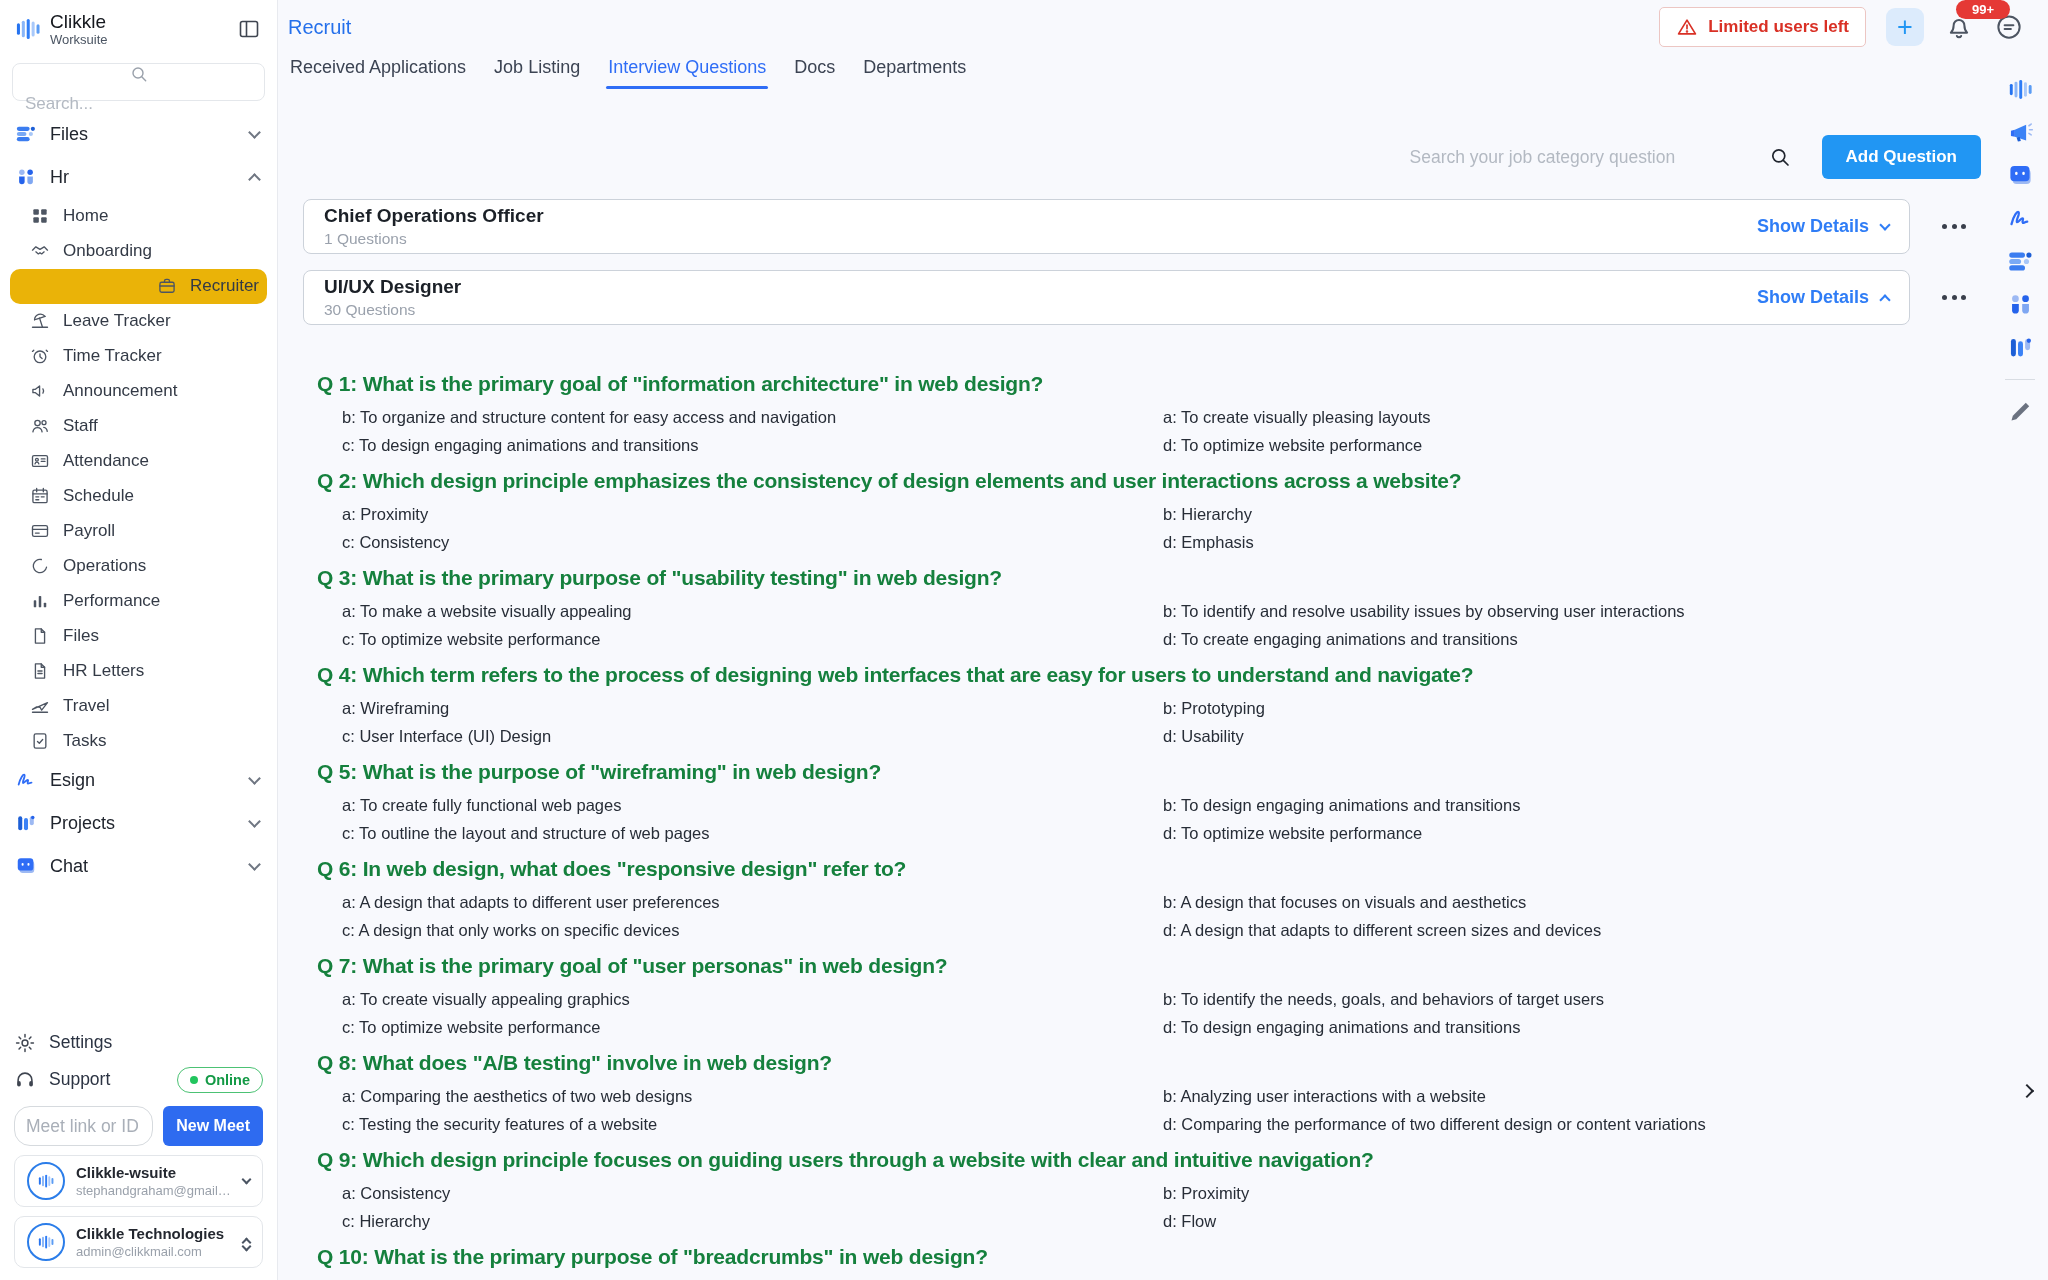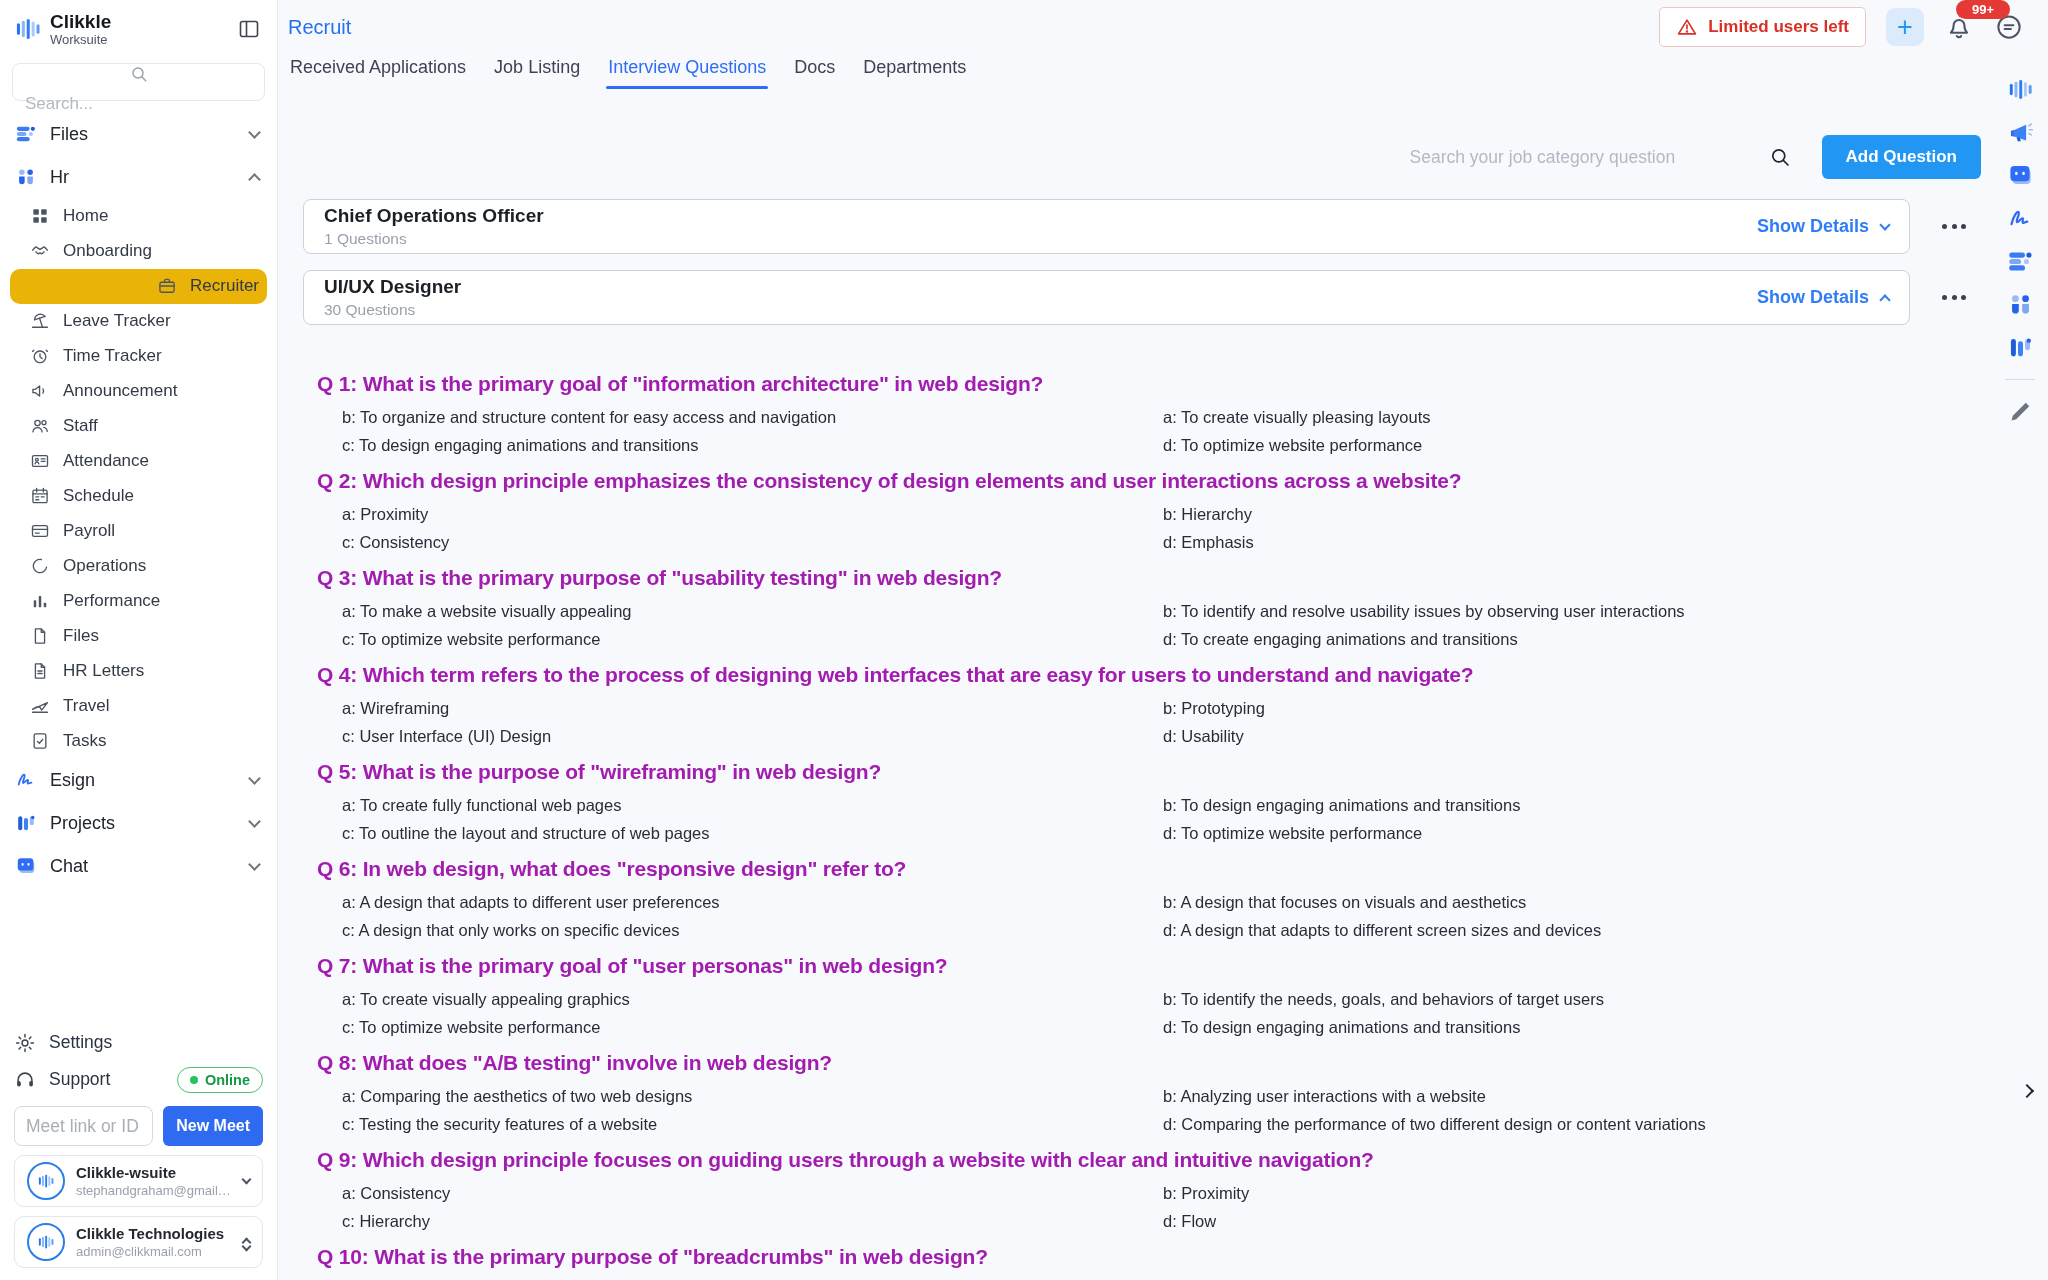--- a/index.html
+++ b/index.html
@@ -9,42 +9,42 @@
   .ic { display:inline-flex; flex:none; }
   .ic-20 { width:20px; height:20px; }
   .ic-22 { width:22px; height:22px; }
   .ic-30 { width:30px; height:30px; }
 
   
   .sidebar { width:278px; min-width:278px; background:#fff; border-right:1px solid #e8eaef; display:flex; flex-direction:column; height:100%; }
   .side-head { display:flex; align-items:center; justify-content:space-between; padding:12px 16px 4px 14px; }
   .brand { display:flex; align-items:center; gap:8px; }
   .brand-logo { width:28px; height:28px; }
-  .brand-name { font-weight:700; font-size:19px; color:#15181e; line-height:1.05; }
+  .brand-name { font-weight:400; font-size:19px; color:#15181e; line-height:1.05; }
   .brand-sub { font-size:13px; color:#4b5563; }
   .panel-toggle { width:24px; height:24px; cursor:pointer; }
   .side-search { margin:12px 12px 8px; height:38px; border:1px solid #e4e7eb; border-radius:8px; display:flex; align-items:center; gap:10px; padding:0 12px; color:#9aa1ab; background:#fff;flex-direction:column; }
   .side-search input { border:none; outline:none; background:transparent; font-size:17px; width:100%; font-family:inherit; color:#374151; }
   .side-search input::placeholder { color:#b3b9c2; }
   .side-nav { flex:1; overflow:hidden; padding-top:4px; }
   .side-section { height:43px; display:flex; align-items:center; gap:13px; margin:0 10px; padding:0 8px 0 5px; font-size:18px; color:#20252e; border-radius:10px; cursor:pointer; }
   .side-section .lbl { flex:1; }
   .side-item { height:35px; display:flex; align-items:center; gap:13px; margin:0 10px; padding:0 8px 0 20px; font-size:17px; color:#333a46; border-radius:10px; cursor:pointer; }
   .side-item.selected { background:#eab308;justify-content:flex-end; }
   .chev { display:inline-block; width:9px; height:9px; border-right:2px solid currentColor; border-bottom:2px solid currentColor; }
   .chev.down { transform:rotate(45deg); margin-top:-4px; }
   .chev.up { transform:rotate(-135deg); margin-top:4px; }
   .chev.right { transform:rotate(-45deg); }
   .side-chev { color:#6f7682; }
   .side-footer { padding:6px 14px 12px; }
   .foot-row { height:37px; display:flex; align-items:center; gap:13px; font-size:17.5px; color:#2b3342; cursor:pointer; }
   .online-pill { margin-left:auto; display:flex; align-items:center; gap:7px; border:1.5px solid #4cc274; color:#149a46; border-radius:999px; padding:4px 12px; font-size:14.5px; font-weight:700; background:#fff; }
   .online-dot { width:8px; height:8px; border-radius:50%; background:#22c55e; }
   .meet-row { display:flex; gap:10px; margin:8px 0 4px; }
-  .meet-row input { flex:1; min-width:0; height:40px; border:1px solid #d6dade; border-radius:8px; padding:0 11px; font-size:17.5px; font-family:inherit; color:#374151; outline:none; }
+  .meet-row input { flex:1; min-width:0; height:40px; border:1px solid #d6dade; border-radius:16px; padding:0 11px; font-size:17.5px; font-family:inherit; color:#374151; outline:none; }
   .meet-row input::placeholder { color:#a9afb8; }
   .new-meet { background:#2e6bf0; color:#fff; border:none; border-radius:6px; font-size:16px; font-weight:700; padding:4px 13px; cursor:pointer; font-family:inherit; }
   .account { border:1px solid #e3e6ea; border-radius:10px; padding:6px 12px; display:flex; align-items:center; gap:11px; margin-top:9px; background:#fff; cursor:pointer; min-height:52px; }
   .avatar { width:38px; height:38px; border-radius:50%; border:2.5px solid #2b7de9; display:flex; align-items:center; justify-content:center; flex:none; }
   .avatar .ic { width:18px; height:18px; }
   .acc-meta { flex:1; min-width:0; }
   .acc-name { font-size:15px; font-weight:700; color:#23272f; }
   .acc-email { font-size:13px; color:#9aa1ab; margin-top:2px; white-space:nowrap; overflow:hidden; text-overflow:ellipsis; }
   .acc-chev { color:#4b5563; display:flex; flex-direction:column; align-items:center; gap:1px; }
   .acc-chev .chev { width:7px; height:7px; }
@@ -74,21 +74,21 @@
   .cat-card { width:1607px; height:55px; background:#fff; border:1px solid #ccd2da; border-radius:8px; padding:8px 20px; display:flex; align-items:center; justify-content:space-between; }
   .cat-title { font-size:19px; font-weight:700; color:#1b2027; }
   .cat-count { font-size:15.5px; color:#9aa1ac; margin-top:3px; }
   .show-details { display:flex; align-items:center; gap:12px; color:#2f7df6; font-size:18px; font-weight:600; cursor:pointer; }
   .show-details .chev { width:8px; height:8px; }
   .dots-btn { margin-left:26px; display:flex; gap:4.5px; cursor:pointer; padding:6px; }
   .dots-btn i { width:5px; height:5px; border-radius:50%; background:#3a404c; }
 
   .questions { margin-top:45px; margin-left:14px; }
   .question { margin-bottom:11px; }
-  .q-title { font-size:21px; font-weight:700; color:#a21caf; line-height:28px; margin-bottom:8px; letter-spacing:-0.2px; }
+  .q-title { font-size:21px; font-weight:700; color:#15803d; line-height:28px; margin-bottom:8px; letter-spacing:-0.2px; }
   .q-opts { display:grid; grid-template-columns:821px auto; row-gap:6px; padding-left:25px; font-size:16.5px; color:#272d37; line-height:22px; }
 
   
   .app-strip { position:absolute; right:0; top:76px; width:56px; display:flex; flex-direction:column; align-items:center; gap:16px; }
   .strip-icon { width:27px; height:27px; cursor:pointer; }
   .strip-divider { width:30px; height:1px; background:#d9dde3; margin:2px 0; }
   .strip-expand { position:absolute; right:16px; top:1082px; color:#22262e; cursor:pointer; }
   .strip-expand .chev { width:10px; height:10px; }
 </style>
 </head>

